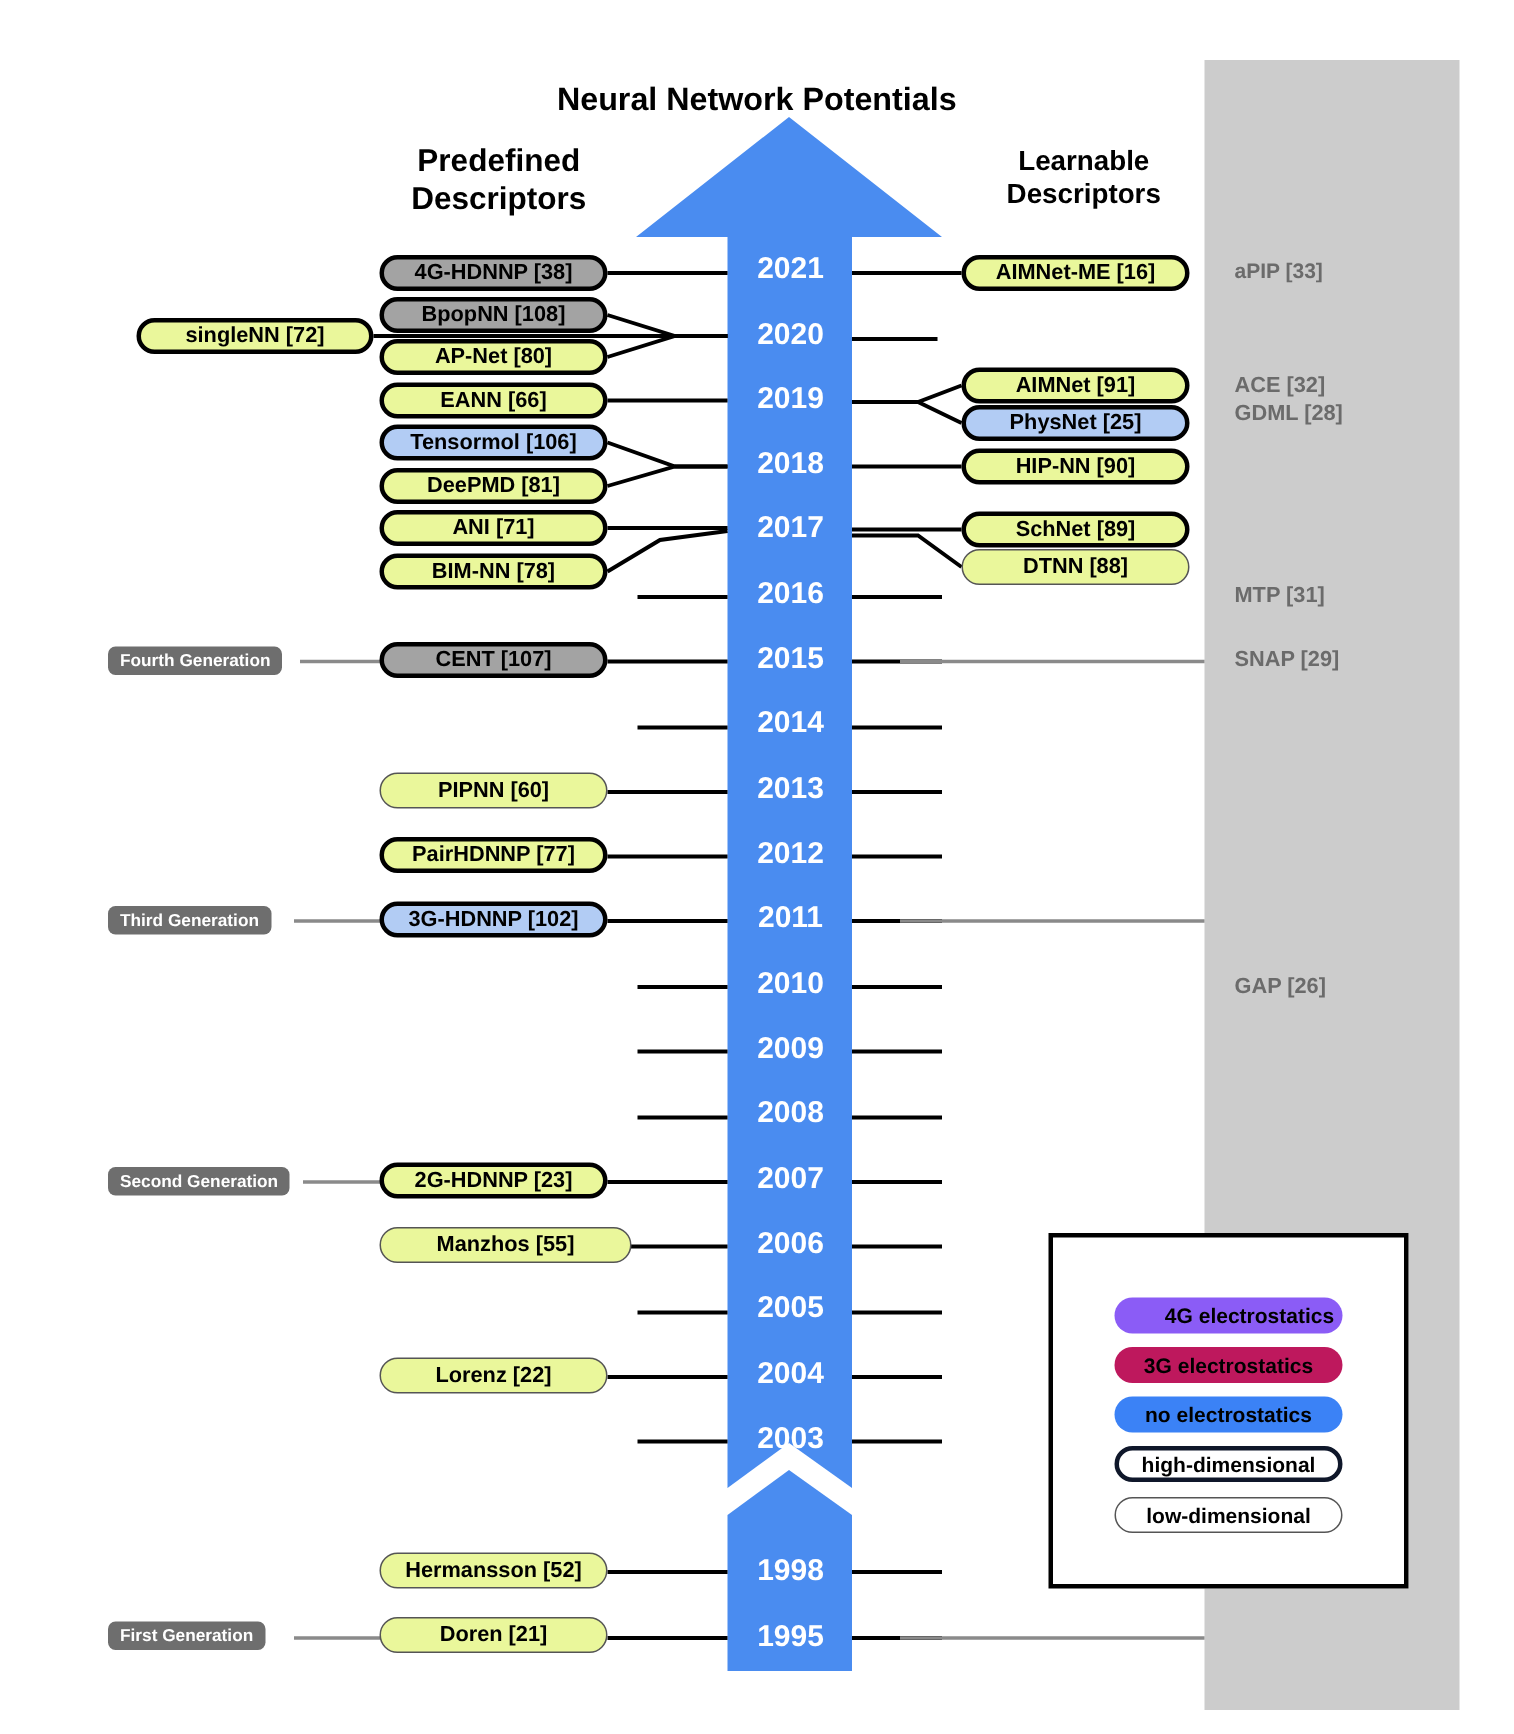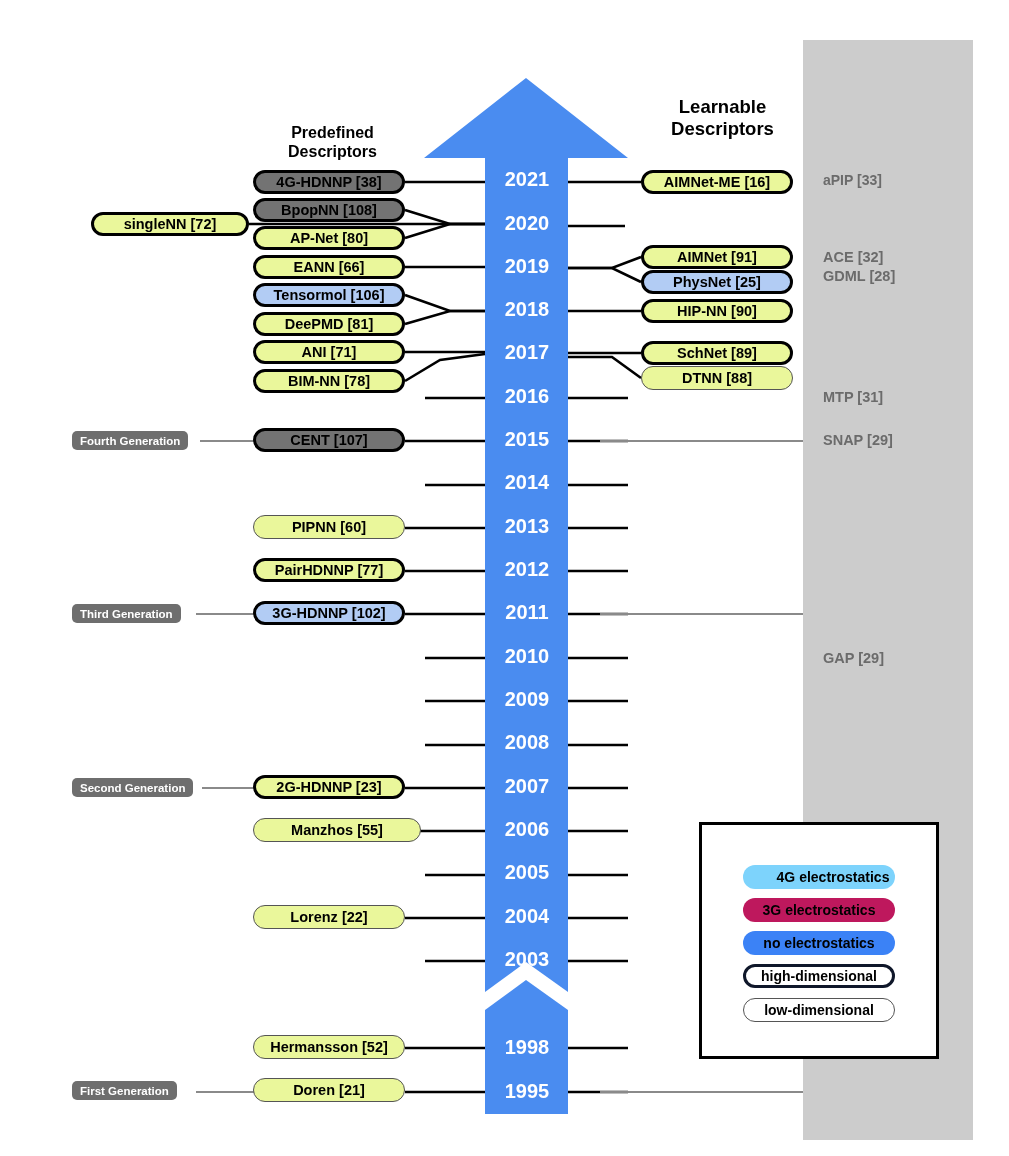--- a/index.html
+++ b/index.html
@@ -55,24 +55,23 @@
   #main-title {
     position: absolute;
     left: 0; top: 54px; width: 1009px;
     text-align: center;
     font-size: 21.5px; font-weight: bold; color: #000;
   }
   #left-heading {
     position: absolute;
     left: 245px; top: 96px; width: 175px;
     text-align: center;
-    font-size: 16px; font-weight: bold; color: #000;
+    font-size: 21px; font-weight: bold; color: #000;
     line-height: 1.18;
     white-space: pre-line;
-    margin-top: 28px;
   }
   #right-heading {
     position: absolute;
     left: 635px; top: 96px; width: 175px;
     text-align: center;
     font-size: 18.5px; font-weight: bold; color: #000;
     line-height: 1.18;
     white-space: pre-line;
   }
 
@@ -98,21 +97,21 @@
     justify-content: center;
     font-size: 14.5px;
     font-weight: bold;
     color: #000;
     white-space: nowrap;
     background: #eaf79b;
     border: 1.2px solid #555;
     z-index: 4;
   }
   .box.thick { border: 3px solid #000; }
-  .box.green { background: #737373; }
+  .box.green { background: #a3a3a3; }
   .box.blue  { background: #b2ccf4; }
 
   
   .gen-tag {
     position: absolute;
     height: 19px;
     border-radius: 5px;
     background: #6e6e6e;
     color: #ffffff;
     font-size: 11.5px;
@@ -151,21 +150,21 @@
     border-radius: 12px;
     display: flex;
     align-items: center;
     justify-content: center;
     font-size: 14px;
     font-weight: bold;
     color: #000;
     white-space: nowrap;
     z-index: 7;
   }
-  .legend-item.sw-green { background: #7dd3fc; border: none; padding-left: 28px; }
+  .legend-item.sw-green { background: #8b5cf6; border: none; padding-left: 28px; }
   .legend-item.sw-blue  { background: #be185d; border: none; }
   .legend-item.sw-yellow{ background: #3b82f6; border: none; }
   .legend-item.sw-thick { background: #ffffff; border: 3px solid #0f172a; }
   .legend-item.sw-thin  { background: #ffffff; border: 1.2px solid #555; }
 </style>
 </head>
 <body>
 
 <div id="canvas">
 
@@ -173,20 +172,21 @@
 
   <svg id="arrow-svg" viewBox="0 0 1009 1156">
 
     <path d="M 424,158 L 526,78 L 628,158 L 568,158 L 568,992 L 485,992 L 485,158 Z" fill="#4a8cf0"></path>
 
     <path d="M 485,992 L 526,962 L 568,992 Z" fill="#ffffff"></path>
 
     <path d="M 485,1010 L 526,980 L 568,1010 L 568,1114 L 485,1114 Z" fill="#4a8cf0"></path>
   </svg>
 
+  <div id="main-title">Neural Network Potentials</div>
   <div id="left-heading">Predefined
 Descriptors</div>
   <div id="right-heading">Learnable
 Descriptors</div>
 
   <svg id="lines-svg" viewBox="0 0 1009 1156">
     <g stroke="#000" stroke-width="2.6" fill="none">
 
       <line x1="405" y1="182" x2="485" y2="182"></line>
       <line x1="568" y1="182" x2="641" y2="182"></line>
@@ -325,21 +325,21 @@
   <div class="gen-tag" style="left:72px;top:431px">Fourth Generation</div>
   <div class="gen-tag" style="left:72px;top:604px">Third Generation</div>
   <div class="gen-tag" style="left:72px;top:778px">Second Generation</div>
   <div class="gen-tag" style="left:72px;top:1081px">First Generation</div>
 
   <div class="other-item small" style="top:172px">aPIP [33]</div>
   <div class="other-item" style="top:249px">ACE [32]</div>
   <div class="other-item" style="top:268px">GDML [28]</div>
   <div class="other-item" style="top:389px">MTP [31]</div>
   <div class="other-item" style="top:432px">SNAP [29]</div>
-  <div class="other-item" style="top:650px">GAP [29]</div>
+  <div class="other-item" style="top:650px">GAP [26]</div>
 
   <div id="legend-box"></div>
   <div class="legend-item sw-green" style="top:865px">4G electrostatics</div>
   <div class="legend-item sw-blue" style="top:898px">3G electrostatics</div>
   <div class="legend-item sw-yellow" style="top:931px">no electrostatics</div>
   <div class="legend-item sw-thick" style="top:964px">high-dimensional</div>
   <div class="legend-item sw-thin" style="top:998px">low-dimensional</div>
 
 </div>
 

